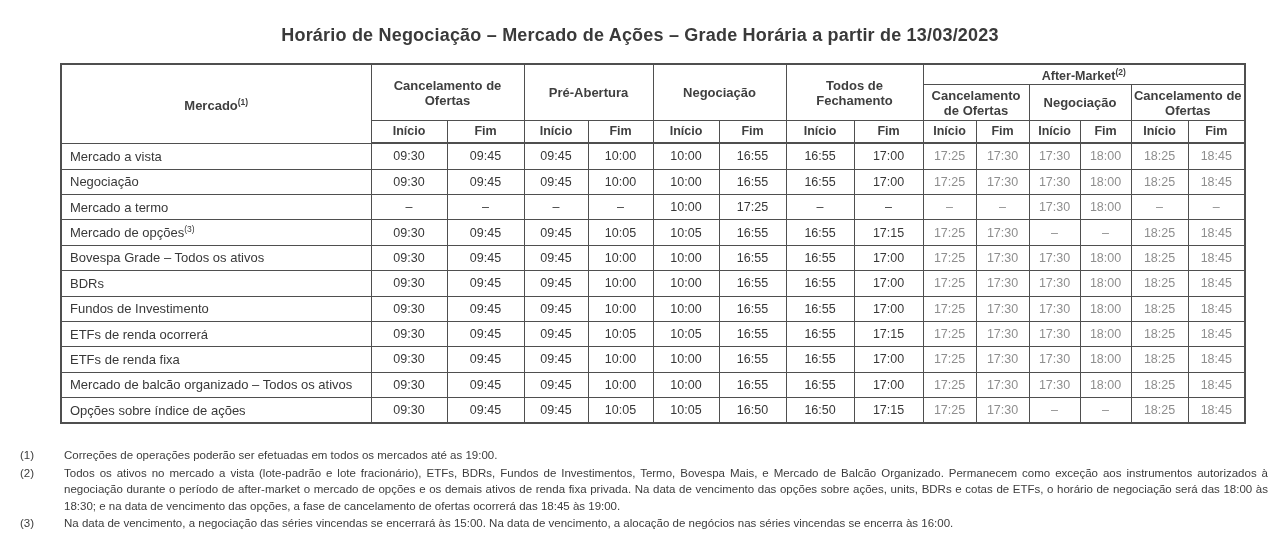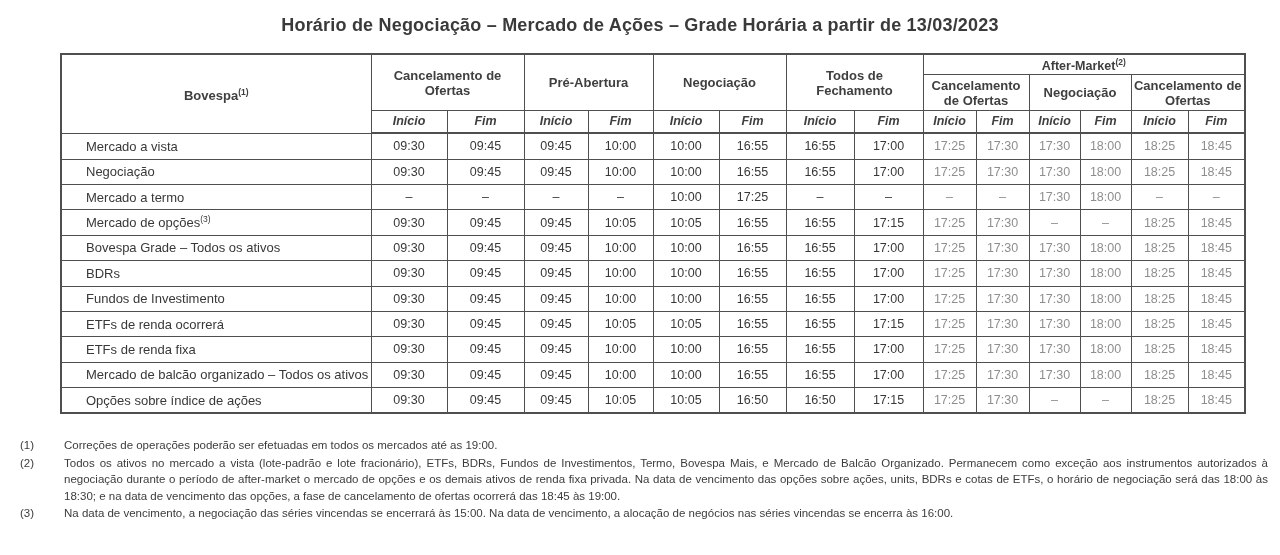--- a/index.html
+++ b/index.html
@@ -8,21 +8,21 @@
     background: #ffffff;
   }
   body {
     width: 1280px;
     height: 555px;
     overflow: hidden;
     font-family: "Liberation Sans", sans-serif;
     color: #3a3a3a;
   }
   .page-title {
-    margin-top: 15px;
+    margin-top: 25px;
     text-align: center;
     font-size: 18px;
     font-weight: bold;
     color: #3a3a3a;
     letter-spacing: 0.2px;
   }
 
   table.schedule {
     margin: 17px 0 0 60px;
     width: 1184px;
@@ -38,33 +38,33 @@
   }
   thead th {
     font-weight: bold;
     color: #3f3f3f;
     font-size: 13px;
     line-height: 15px;
     text-align: center;
   }
   thead tr.row-am-label th.am-label { height: 17px; font-size: 12.5px; border-radius: 8px; }
   thead tr.row-groups th { height: 35px; }
-  thead tr.row-subcols th { height: 21px; font-size: 12.5px; font-style: italic; }
+  thead tr.row-subcols th { height: 21px; font-size: 12.5px; }
   thead tr.row-subcols th { border-bottom: 2px solid #4f4f4f; }
   thead sup { font-size: 8.5px; font-weight: bold; }
 
   tbody td {
     height: 24.4px;
     font-size: 12.5px;
     text-align: center;
     color: #383838;
   }
   tbody td.market-cell {
     text-align: left;
-    padding-left: 24px;
+    padding-left: 8px;
     font-size: 13px;
   }
   tbody td.market-cell sup { font-size: 8.5px; }
   td.am { color: #8e8e8e; }
   td.am-light, th.am-light { border-left-color: #a2a2a2; }
 
   .footnotes {
     margin: 23px 0 0 20px;
     width: 1248px;
   }
@@ -106,21 +106,21 @@
     <col style="width:53px">
       <col style="width:53px">
     <col style="width:51px">
       <col style="width:51px">
     <col style="width:57px">
       <col style="width:57px">
   </colgroup>
   <thead>
     <tr class="row-am-label">
       <th rowspan="3">
-        <span>Bovespa</span><sup>(1)</sup>
+        <span>Mercado</span><sup>(1)</sup>
       </th>
       <th colspan="2" rowspan="2"><span>Cancelamento de Ofertas</span></th>
       <th colspan="2" rowspan="2"><span>Pré-Abertura</span></th>
       <th colspan="2" rowspan="2"><span>Negociação</span></th>
       <th colspan="2" rowspan="2"><span>Todos de Fechamento</span></th>
       <th colspan="6" class="am-label">
         <span>After-Market</span><sup>(2)</sup>
       </th>
     </tr>
     <tr class="row-groups">

